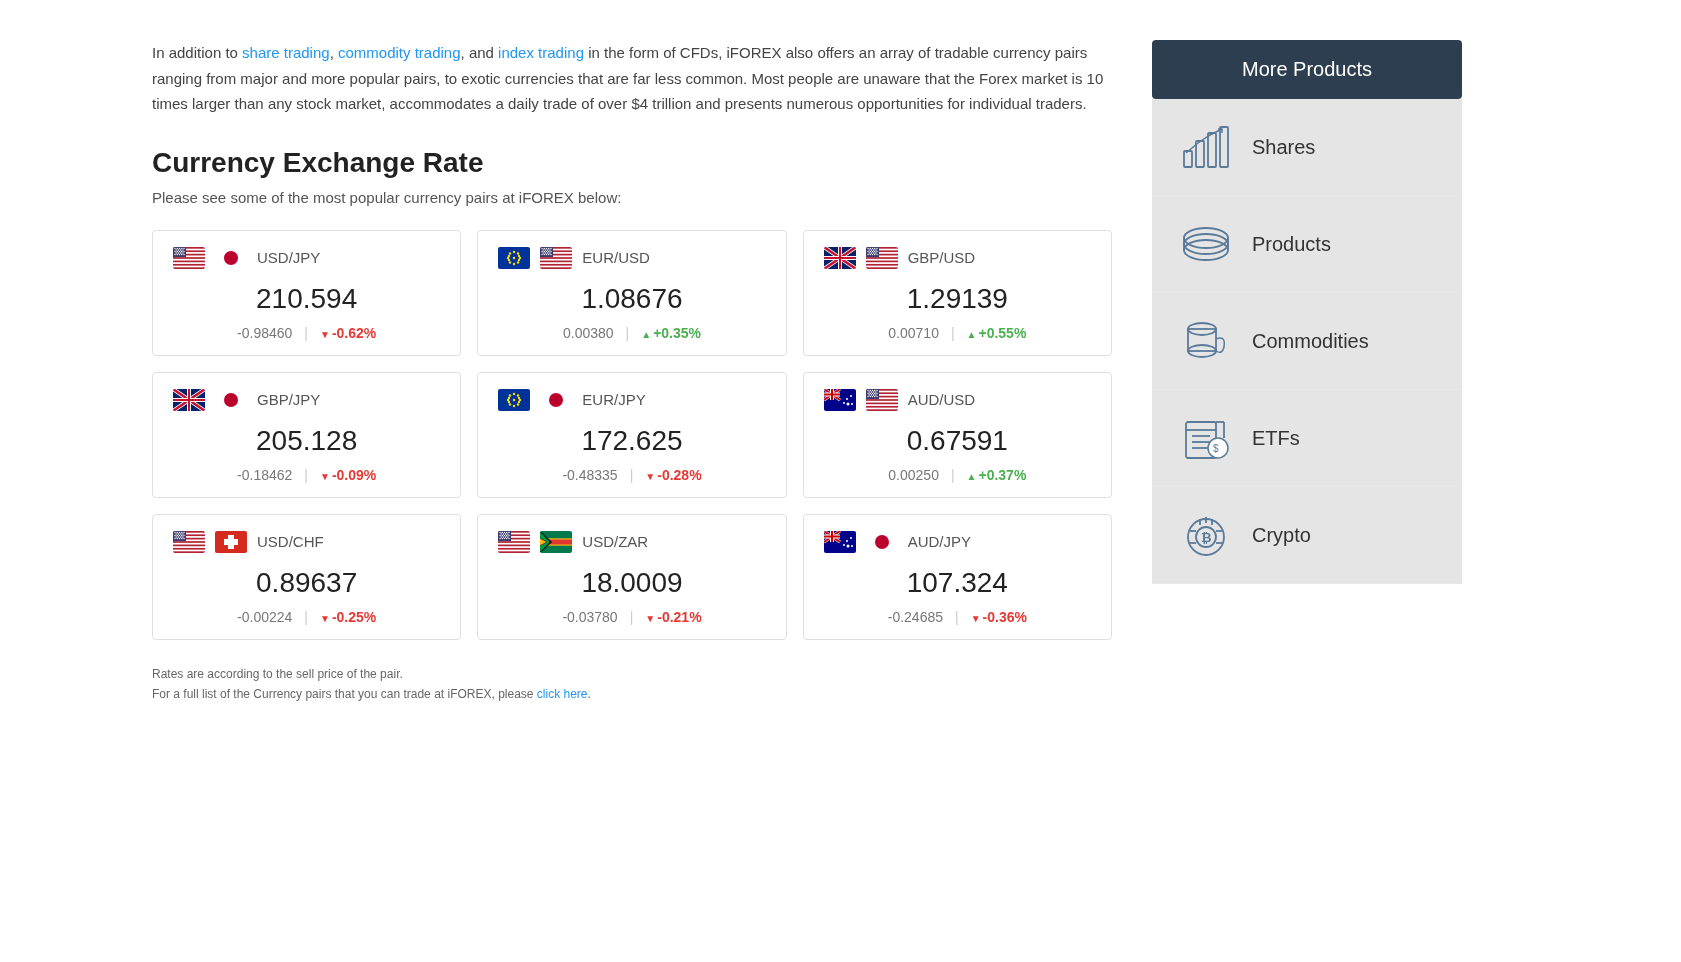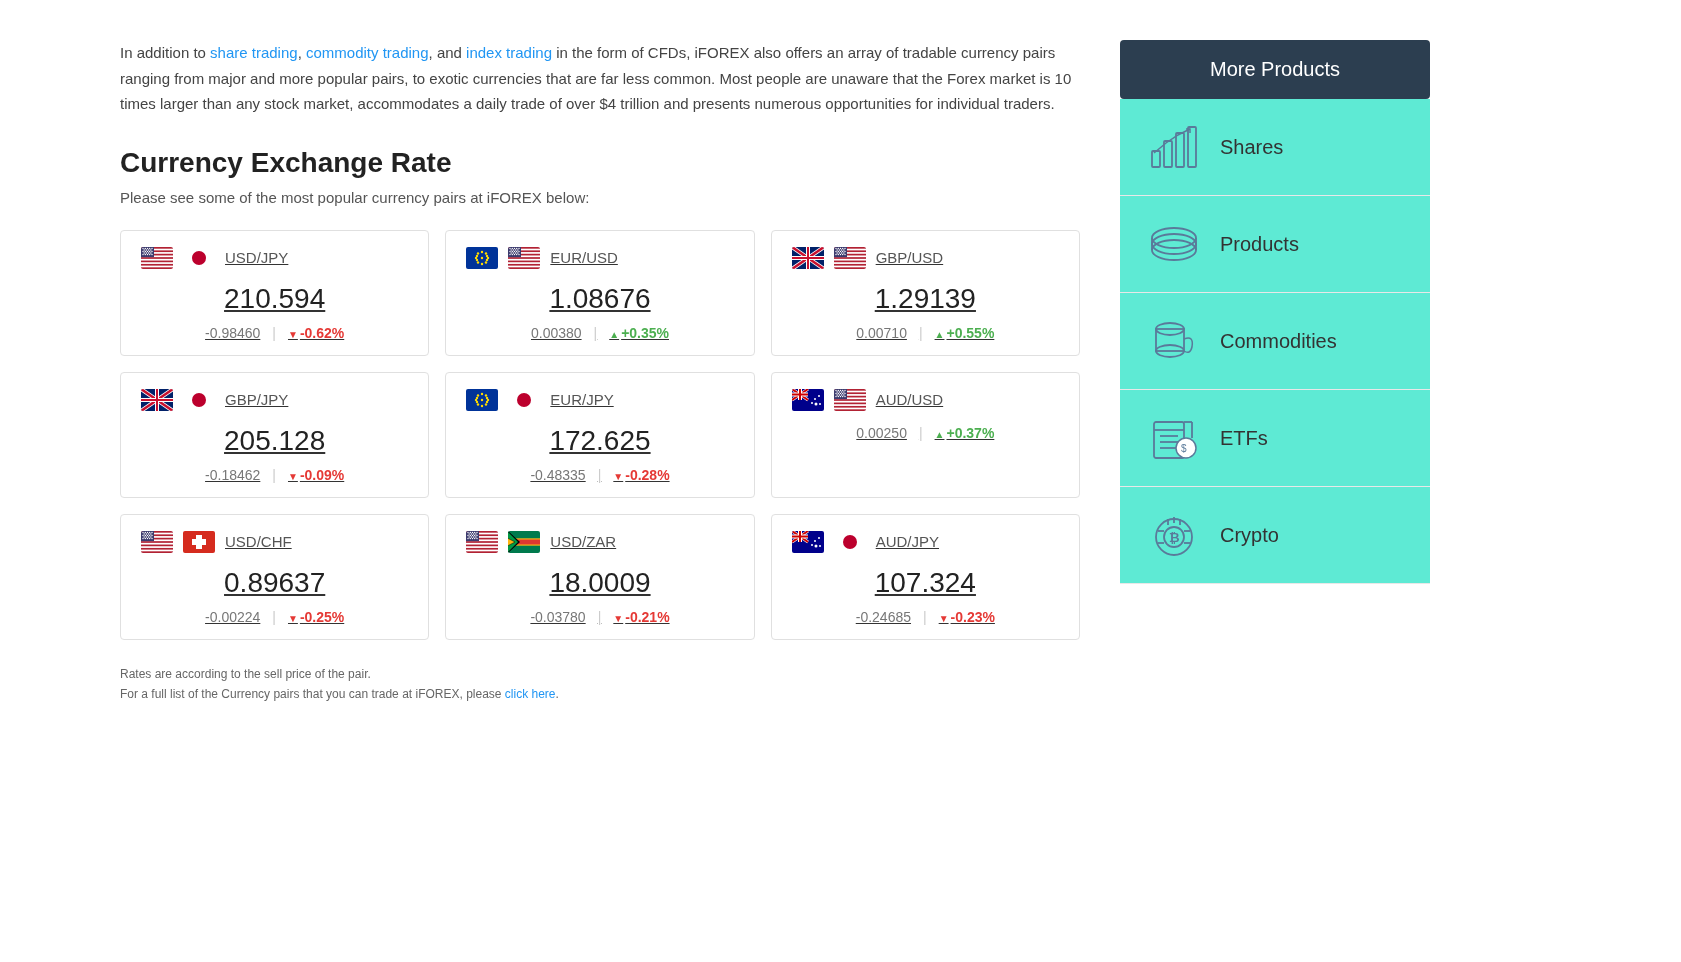--- a/index.html
+++ b/index.html
@@ -14,20 +14,21 @@
       max-width: 1681px;
       margin: 0 auto;
       padding: 40px 60px 40px 120px;
       gap: 40px;
       background: #fff;
       min-height: 962px;
     }
     .main-content {
       flex: 1;
       max-width: 960px;
+      margin-left: 32px;
     }
     .intro-text {
       line-height: 1.7;
       margin-bottom: 30px;
       color: #444;
     }
     .intro-text a {
       color: #2196F3;
       text-decoration: none;
     }
@@ -40,21 +41,20 @@
     .section-subtitle {
       color: #555;
       margin-bottom: 24px;
       font-size: 15px;
     }
     .currency-grid {
       display: grid;
       grid-template-columns: repeat(3, 1fr);
       gap: 16px;
       margin-bottom: 24px;
-      text-decoration: underline;
     }
     .currency-card {
       background: #fff;
       border: 1px solid #e0e0e0;
       border-radius: 4px;
       padding: 16px 20px 14px 20px;
     }
     .currency-card-header {
       display: flex;
       align-items: center;
@@ -125,21 +125,21 @@
       padding: 18px 20px;
       font-size: 20px;
       font-weight: 500;
       border-radius: 4px;
     }
     .sidebar-item {
       display: flex;
       align-items: center;
       gap: 20px;
       padding: 24px 28px;
-      background: #5eead4;
+      background: #e5e5e5;
       border-bottom: 1px solid #e8e8e8;
       cursor: pointer;
       transition: background 0.2s;
     }
     .sidebar-icon {
       width: 52px;
       height: 48px;
       flex-shrink: 0;
       display: flex;
       align-items: center;
@@ -431,20 +431,21 @@
       <circle cx="7.6" cy="6" r="0.7" fill="#fff"></circle>
       <circle cx="9.85" cy="6" r="0.7" fill="#fff"></circle>
       <circle cx="2" cy="7.5" r="0.7" fill="#fff"></circle>
       <circle cx="4.3" cy="7.5" r="0.7" fill="#fff"></circle>
       <circle cx="6.5" cy="7.5" r="0.7" fill="#fff"></circle>
       <circle cx="8.7" cy="7.5" r="0.7" fill="#fff"></circle>
       <circle cx="11" cy="7.5" r="0.7" fill="#fff"></circle>
     </svg></div>
       <span class="pair-name">AUD/USD</span>
     </div>
+    <div class="currency-value">0.67591</div>
     <div class="currency-change">
       <span>0.00250</span>
       <span class="change-divider">|</span>
       <span class="change-up arrow-up">+0.37%</span>
     </div>
   </div>
         <div class="currency-card">
     <div class="currency-card-header">
       <div class="flag-icon"><svg viewBox="0 0 32 22" xmlns="http://www.w3.org/2000/svg" width="32" height="22">
       <rect width="32" height="22" fill="#B22234"></rect>
@@ -569,21 +570,21 @@
       <div class="flag-icon"><svg viewBox="0 0 32 22" xmlns="http://www.w3.org/2000/svg" width="32" height="22">
       <rect width="32" height="22" fill="#fff"></rect>
       <circle cx="16" cy="11" r="7" fill="#BC002D"></circle>
     </svg></div>
       <span class="pair-name">AUD/JPY</span>
     </div>
     <div class="currency-value">107.324</div>
     <div class="currency-change">
       <span>-0.24685</span>
       <span class="change-divider">|</span>
-      <span class="change-down arrow-down">-0.23%</span>
+      <span class="change-down arrow-down">-0.36%</span>
     </div>
   </div>
       </div>
 
     <div class="footer-note">
       <span>Rates are according to the sell price of the pair.</span><br>
       <span>For a full list of the Currency pairs that you can trade at iFOREX, please </span><a href="#">click here</a><span>.</span>
     </div>
   </div>
 

